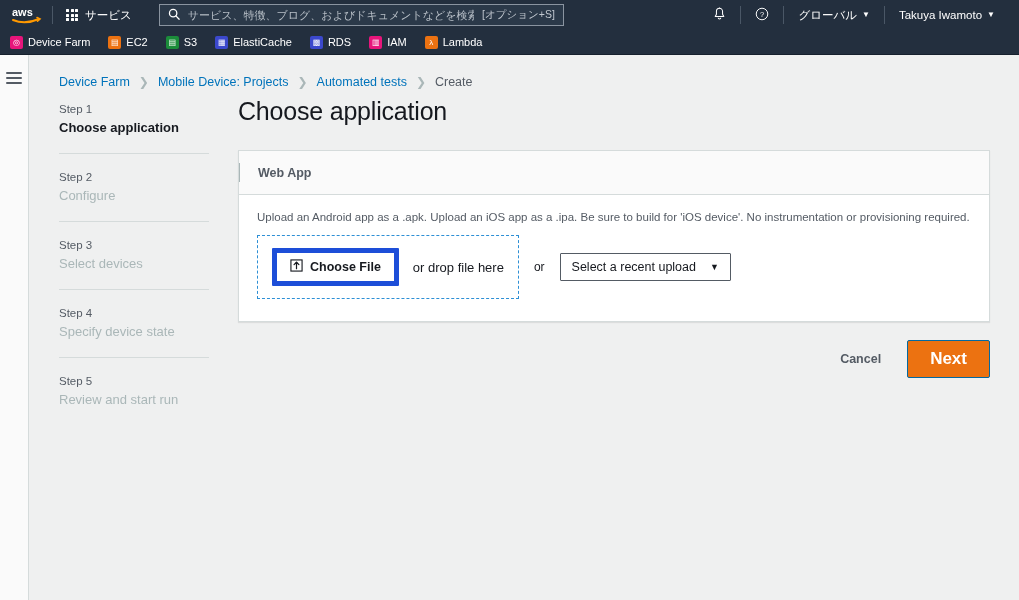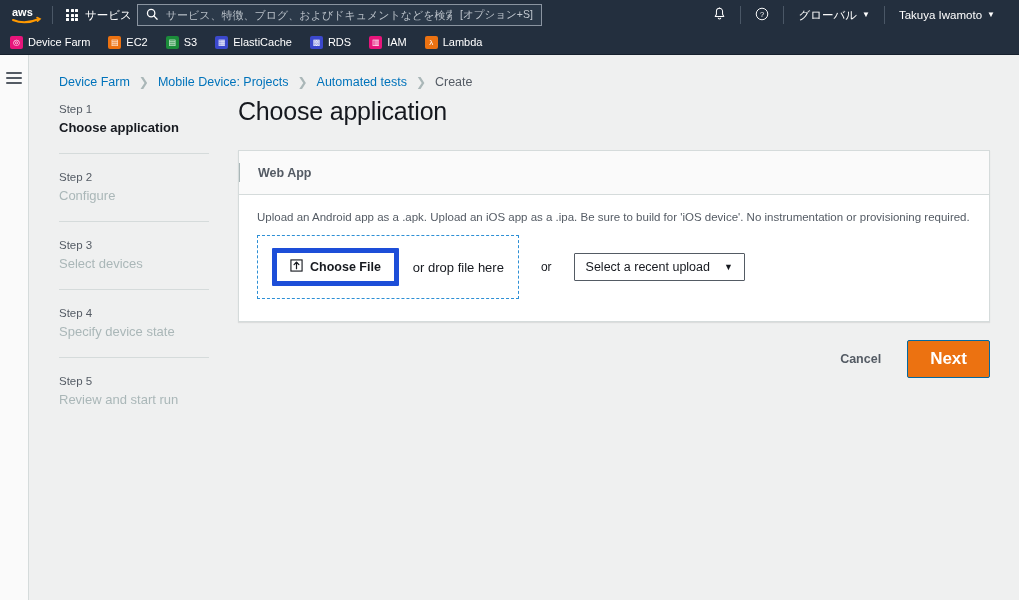--- a/index.html
+++ b/index.html
@@ -30,21 +30,21 @@
     display: flex; align-items: center; gap: 7px;
     color: #ffffff; font-size: 11.5px; cursor: pointer;
     padding: 3px 5px; white-space: nowrap;
   }
   .grid-icon {
     display: grid; grid-template-columns: repeat(3, 3px);
     grid-template-rows: repeat(3, 3px); gap: 1.5px;
   }
   .grid-icon i { background: #ffffff; border-radius: 0.5px; display:block; width:3px; height:3px;}
   .searchbar {
-    flex: 0 0 auto; width: 405px; height: 22px; margin-left: 0;
+    flex: 0 0 auto; width: 405px; height: 22px; margin-left: 22px;
     background: #2b3949; border: 1px solid #8a94a0;
     display: flex; align-items: center; padding: 0 8px; gap: 8px;
     cursor: text;
   }
   .search-ico { flex: 0 0 auto; }
   .search-input {
     flex: 1; background: transparent; border: none; outline: none;
     color: #cfd5dc; font-size: 11px; font-family: "Liberation Sans", sans-serif;
   }
   .search-input::placeholder { color: #b9c0c8; }
@@ -152,21 +152,21 @@
     display: flex; align-items: center; gap: 14px;
   }
   .choose-btn {
     display: flex; align-items: center; gap: 7px;
     border: 5px solid #1d4ed8; background: #ffffff;
     padding: 6px 13px; font-size: 12.5px; font-weight: bold;
     color: #16191f; cursor: pointer; border-radius: 1px;
   }
   .upload-ico { flex: 0 0 auto; }
   .drop-text { font-size: 13px; color: #16191f; }
-  .or-text { font-size: 12px; color: #16191f; margin: 0 22px; }
+  .or-text { font-size: 12px; color: #16191f; margin: 0 15px; }
   .select-box {
     display: flex; align-items: center; gap: 14px;
     border: 1px solid #545b64; background: #ffffff;
     padding: 6px 11px; font-size: 12.5px; color: #16191f;
     cursor: pointer; border-radius: 1px;
   }
   .select-caret { font-size: 9px; }
 
   .actions {
     display: flex; align-items: center; justify-content: flex-end;

